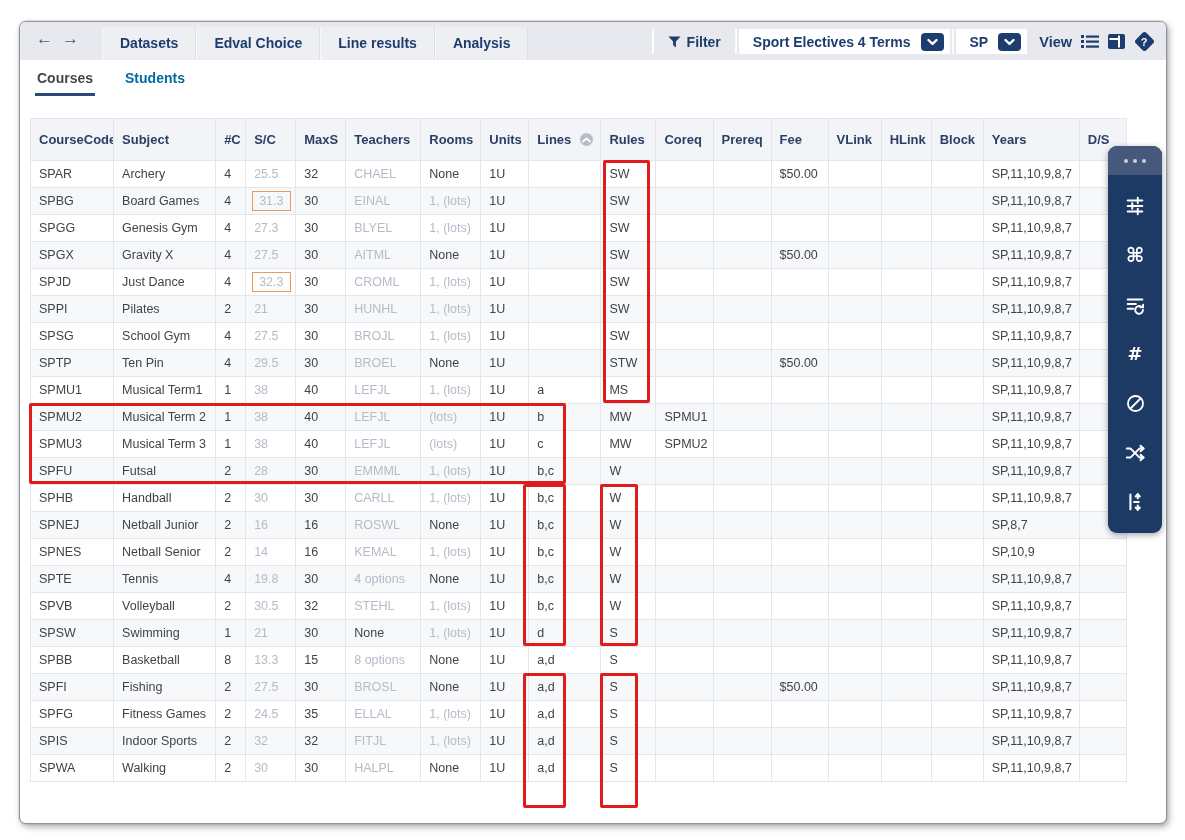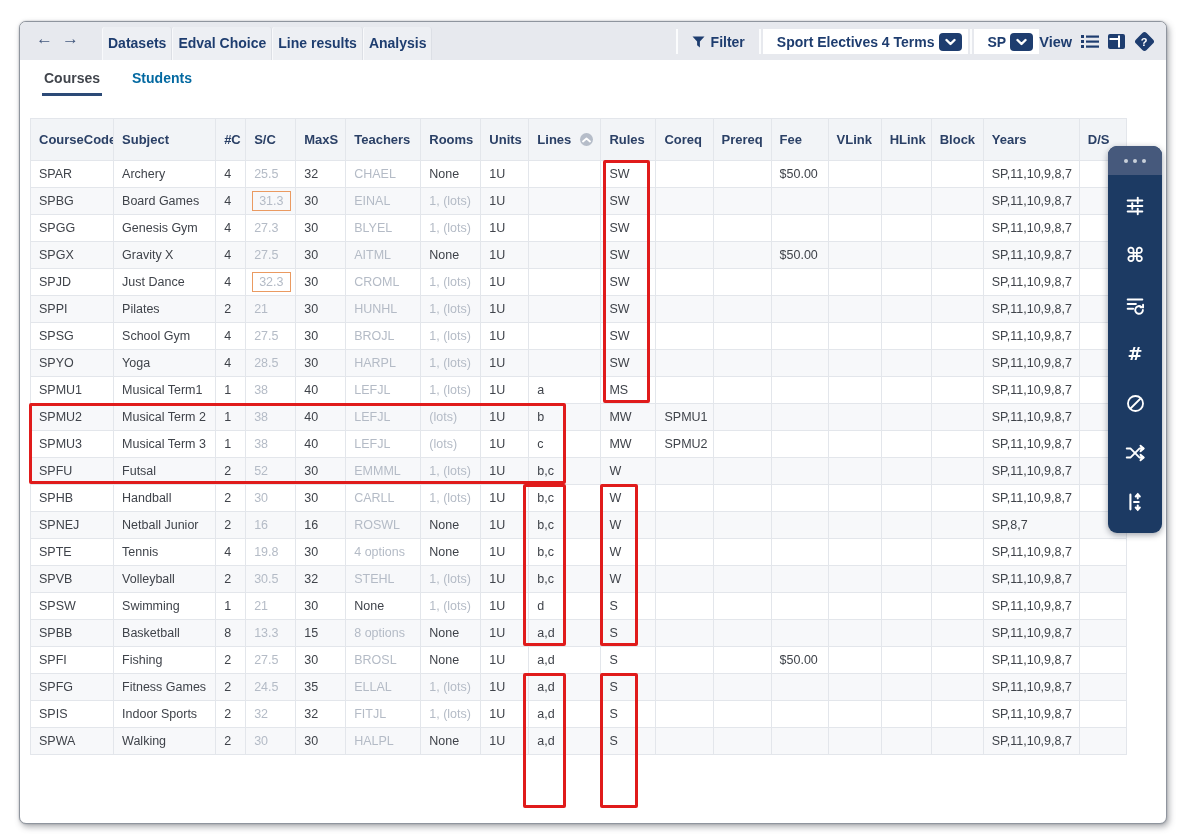--- a/index.html
+++ b/index.html
@@ -8,38 +8,38 @@
     position:absolute; left:19px; top:21px; width:1148px; height:803px;
     background:#fff; border:1px solid #8f959e; border-radius:7px;
     box-shadow:2px 3px 6px rgba(70,75,85,.45), 0 0 2px rgba(70,75,85,.35);
     overflow:hidden;
   }
   
   #toolbar { position:absolute; left:0; top:0; width:100%; height:38px; background:#e7e9ee; }
   #nav-arrows { position:absolute; left:16px; top:7px; color:#44597e; font-size:17px; letter-spacing:9px; cursor:default; }
   #tabstrip { position:absolute; left:82px; bottom:0; display:flex; }
   .tab {
-    height:33px; line-height:33px; padding:0 5px; font-size:14px; font-weight:600;
+    height:33px; line-height:33px; padding:0 17px; font-size:14px; font-weight:600;
     color:#1e3d6f; background:#edeff3; border-left:1px solid #f8f9fb; border-right:1px solid #dcdfe5;
     border-top-left-radius:3px; border-top-right-radius:3px; cursor:pointer; white-space:nowrap;
   }
   .tab.active { background:#fff; }
   #topright { position:absolute; right:14px; top:7px; height:25px; display:flex; align-items:center; }
   .vdiv { width:2px; height:25px; background:#fbfcfd; margin:0 2px; }
   #filter-btn { display:flex; align-items:center; gap:6px; padding:0 12px; height:25px; color:#1e3d6f; font-size:14px; font-weight:700; cursor:pointer; }
-  .dropbox { display:flex; align-items:center; background:#fff; height:25px; padding:0 6px 0 14px; gap:4px; }
+  .dropbox { display:flex; align-items:center; background:#fff; height:25px; padding:0 6px 0 14px; gap:10px; }
   .dropbox .lbl { color:#1e3d6f; font-size:14px; font-weight:700; white-space:nowrap; }
   .chev-btn { width:23px; height:18px; background:#1e3d6f; border-radius:4px; display:flex; align-items:center; justify-content:center; cursor:pointer; }
-  #view-group { display:flex; align-items:center; gap:9px; }
+  #view-group { display:flex; align-items:center; gap:9px; margin-left:12px; }
   #view-label { color:#1e3d6f; font-size:14.5px; font-weight:600; }
   .mini-icon { display:flex; align-items:center; justify-content:center; cursor:pointer; }
   #help-diamond { width:15px; height:15px; background:#1e3d6f; transform:rotate(45deg); border-radius:3px; display:flex; align-items:center; justify-content:center; margin-left:3px; cursor:pointer; }
   #help-diamond span { transform:rotate(-45deg); color:#fff; font-size:11px; font-weight:700; }
   
-  #subtabs { position:absolute; left:0; top:38px; width:100%; height:38px; background:#fff; display:flex; align-items:flex-start; padding-left:24px; gap:32px; }
+  #subtabs { position:absolute; left:0; top:38px; width:100%; height:38px; background:#fff; display:flex; align-items:flex-start; padding-left:17px; gap:32px; }
   .subtab { font-size:14px; cursor:pointer; position:relative; height:38px; line-height:36px; }
   .subtab.active { color:#41454c; font-weight:700; }
   .subtab.active::after { content:""; position:absolute; left:-2px; right:-2px; bottom:2px; height:3px; background:#2c4a77; }
   .subtab.inactive { color:#0369a1; font-weight:600; }
   
   #table-wrap { position:absolute; left:10px; top:96px; }
   table { border-collapse:collapse; table-layout:fixed; width:1097px; }
   th, td { border:1px solid #e3e6eb; overflow:hidden; white-space:nowrap; text-align:left; padding:0 0 0 8px; }
   th { height:42px; background:#f2f4f7; color:#2b4066; font-size:13px; font-weight:600; position:relative; }
   td { height:27px; font-size:12.5px; color:#3f434a; background:#fff; }
@@ -305,33 +305,33 @@
             <td class="col10"></td>
             <td class="col11"></td>
             <td class="col12"></td>
             <td class="col13"></td>
             <td class="col14"></td>
             <td class="col15"></td>
             <td class="col16">SP,11,10,9,8,7</td>
             <td class="col17"></td>
           </tr>
           <tr>
-            <td class="col0">SPYO</td>
-            <td class="col1">Yoga</td>
+            <td class="col0">SPTP</td>
+            <td class="col1">Ten Pin</td>
             <td class="col2">4</td>
-            <td class="col3 muted">28.5</td>
-            <td class="col4">30</td>
-            <td class="col5 muted">HARPL</td>
-            <td class="col6 muted">1, (lots)</td>
+            <td class="col3 muted">29.5</td>
+            <td class="col4">30</td>
+            <td class="col5 muted">BROEL</td>
+            <td class="col6">None</td>
             <td class="col7">1U</td>
             <td class="col8"></td>
-            <td class="col9">SW</td>
-            <td class="col10"></td>
-            <td class="col11"></td>
-            <td class="col12"></td>
+            <td class="col9">STW</td>
+            <td class="col10"></td>
+            <td class="col11"></td>
+            <td class="col12">$50.00</td>
             <td class="col13"></td>
             <td class="col14"></td>
             <td class="col15"></td>
             <td class="col16">SP,11,10,9,8,7</td>
             <td class="col17"></td>
           </tr>
           <tr>
             <td class="col0">SPMU1</td>
             <td class="col1">Musical Term1</td>
             <td class="col2">1</td>
@@ -388,21 +388,21 @@
             <td class="col13"></td>
             <td class="col14"></td>
             <td class="col15"></td>
             <td class="col16">SP,11,10,9,8,7</td>
             <td class="col17"></td>
           </tr>
           <tr>
             <td class="col0">SPFU</td>
             <td class="col1">Futsal</td>
             <td class="col2">2</td>
-            <td class="col3 muted">52</td>
+            <td class="col3 muted">28</td>
             <td class="col4">30</td>
             <td class="col5 muted">EMMML</td>
             <td class="col6 muted">1, (lots)</td>
             <td class="col7">1U</td>
             <td class="col8">b,c</td>
             <td class="col9">W</td>
             <td class="col10"></td>
             <td class="col11"></td>
             <td class="col12"></td>
             <td class="col13"></td>
@@ -442,20 +442,40 @@
             <td class="col7">1U</td>
             <td class="col8">b,c</td>
             <td class="col9">W</td>
             <td class="col10"></td>
             <td class="col11"></td>
             <td class="col12"></td>
             <td class="col13"></td>
             <td class="col14"></td>
             <td class="col15"></td>
             <td class="col16">SP,8,7</td>
+            <td class="col17"></td>
+          </tr>
+          <tr>
+            <td class="col0">SPNES</td>
+            <td class="col1">Netball Senior</td>
+            <td class="col2">2</td>
+            <td class="col3 muted">14</td>
+            <td class="col4">16</td>
+            <td class="col5 muted">KEMAL</td>
+            <td class="col6 muted">1, (lots)</td>
+            <td class="col7">1U</td>
+            <td class="col8">b,c</td>
+            <td class="col9">W</td>
+            <td class="col10"></td>
+            <td class="col11"></td>
+            <td class="col12"></td>
+            <td class="col13"></td>
+            <td class="col14"></td>
+            <td class="col15"></td>
+            <td class="col16">SP,10,9</td>
             <td class="col17"></td>
           </tr>
           <tr>
             <td class="col0">SPTE</td>
             <td class="col1">Tennis</td>
             <td class="col2">4</td>
             <td class="col3 muted">19.8</td>
             <td class="col4">30</td>
             <td class="col5 muted">4 options</td>
             <td class="col6">None</td>

